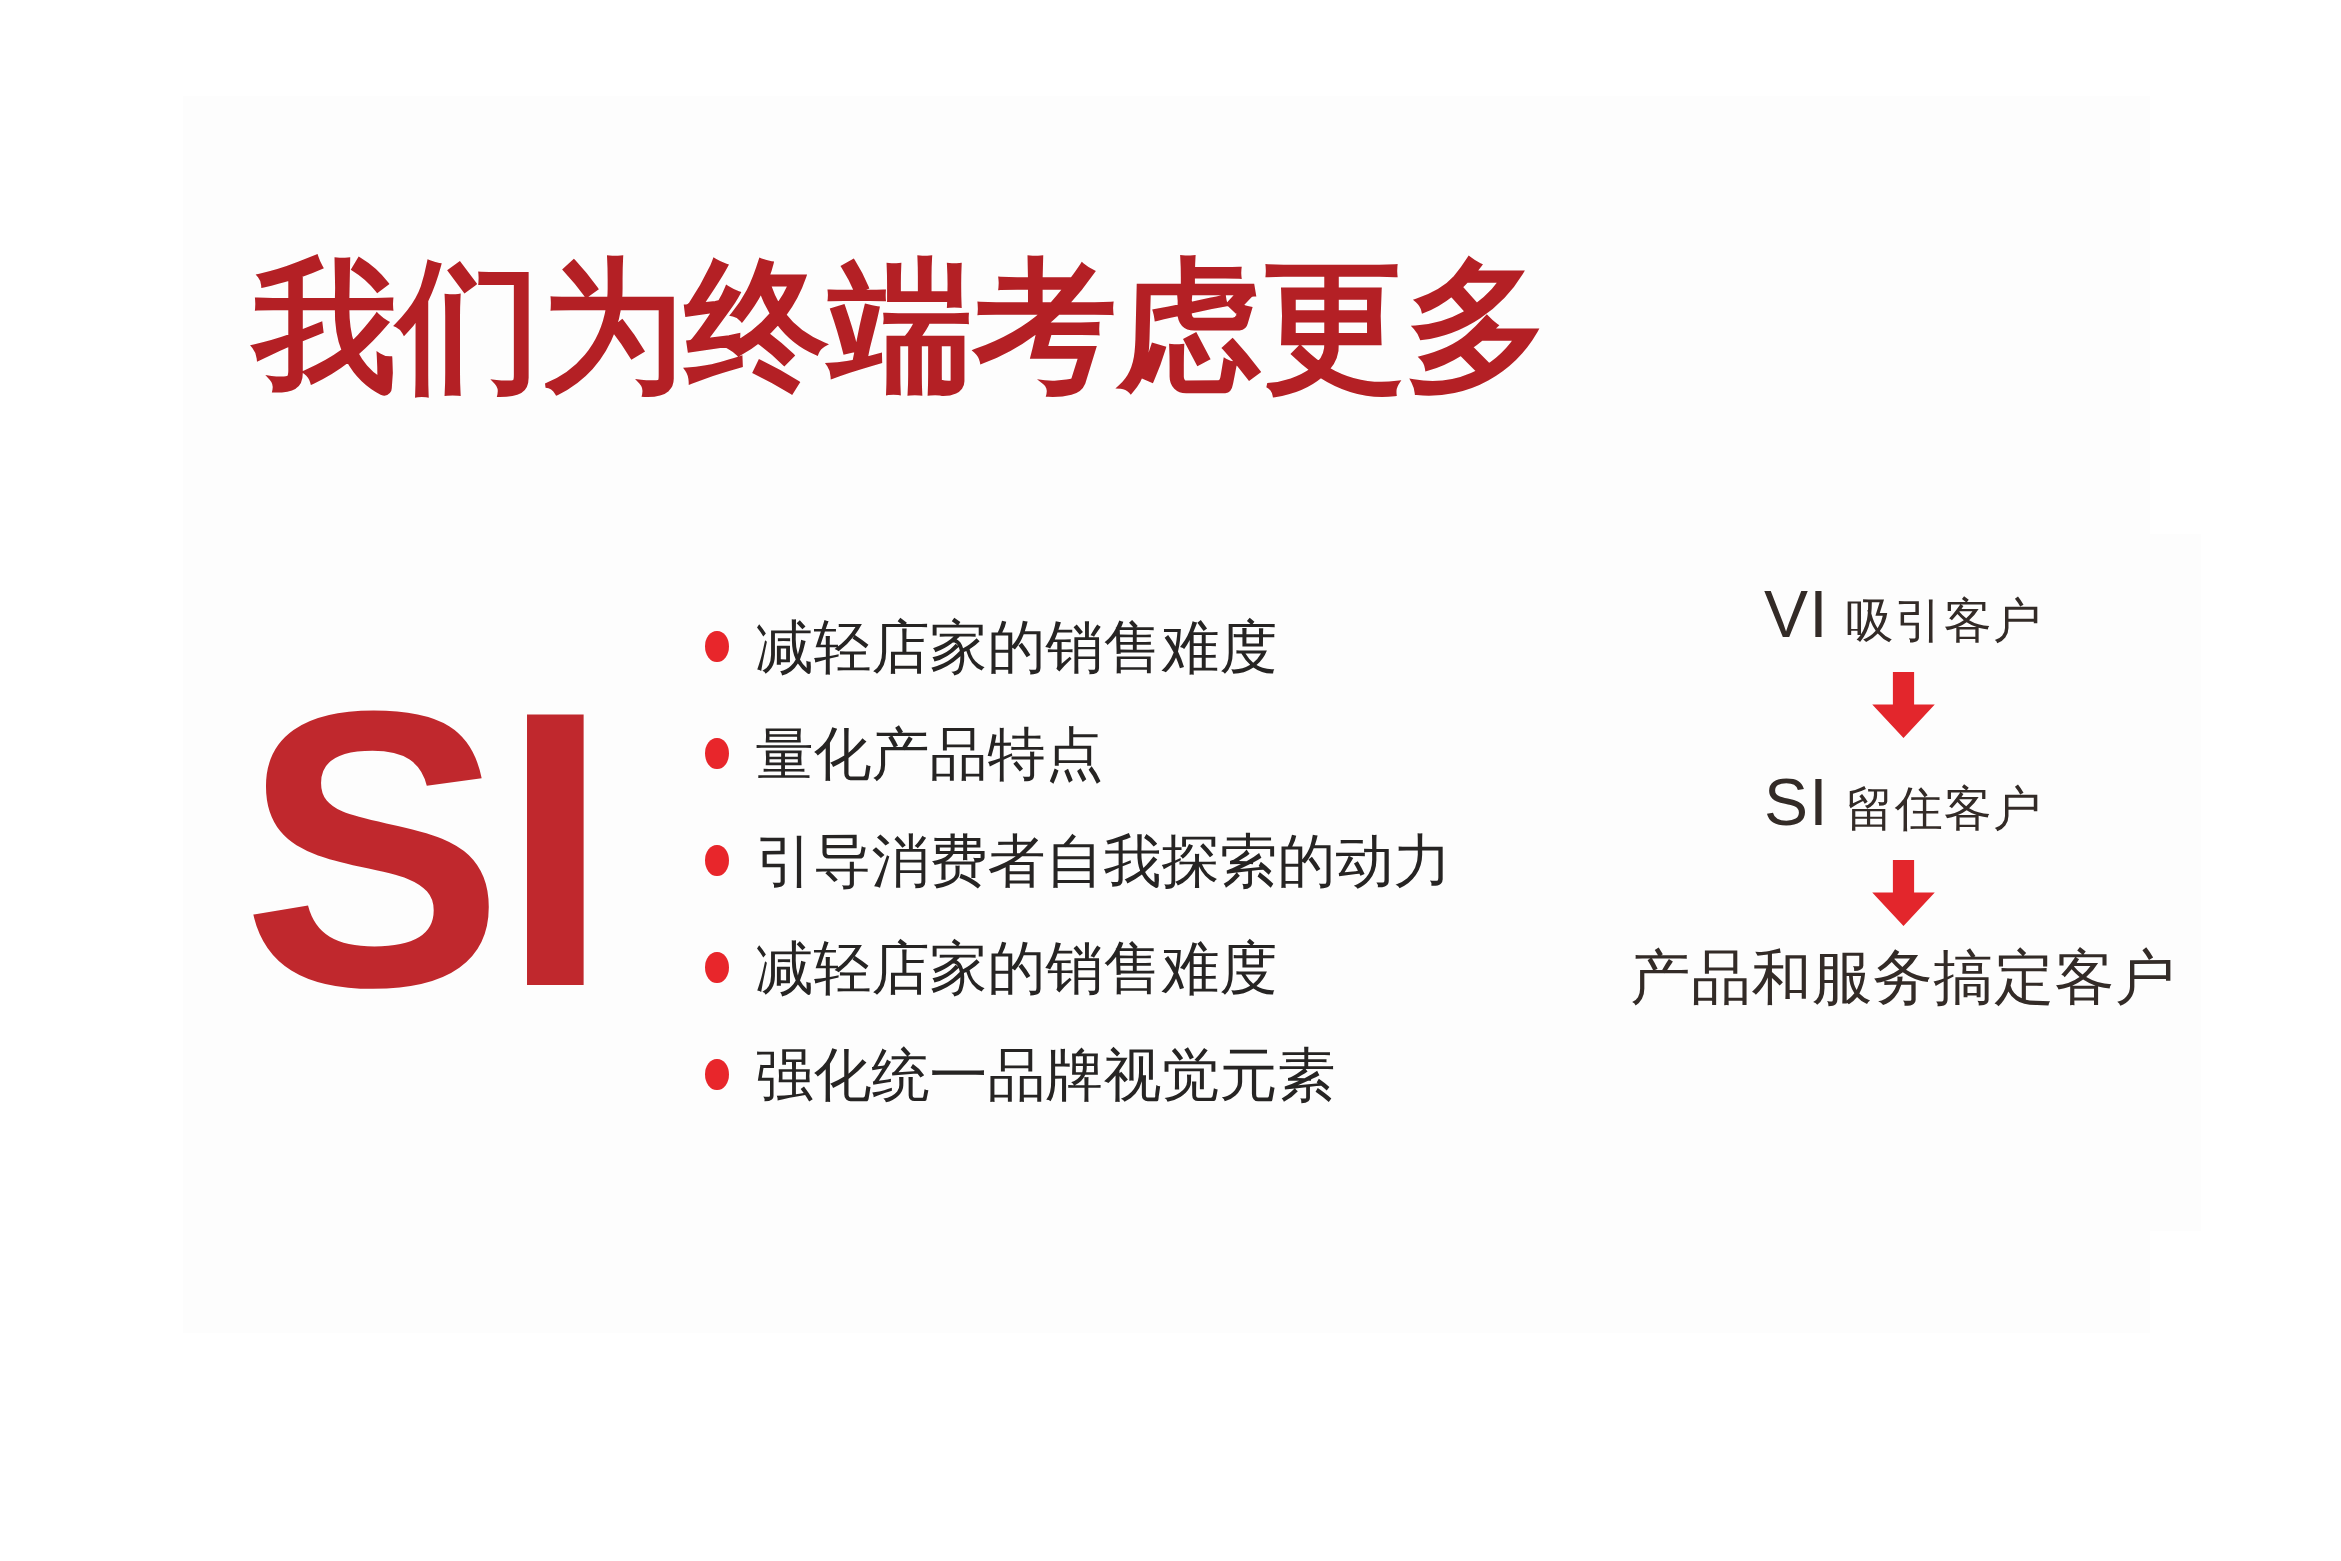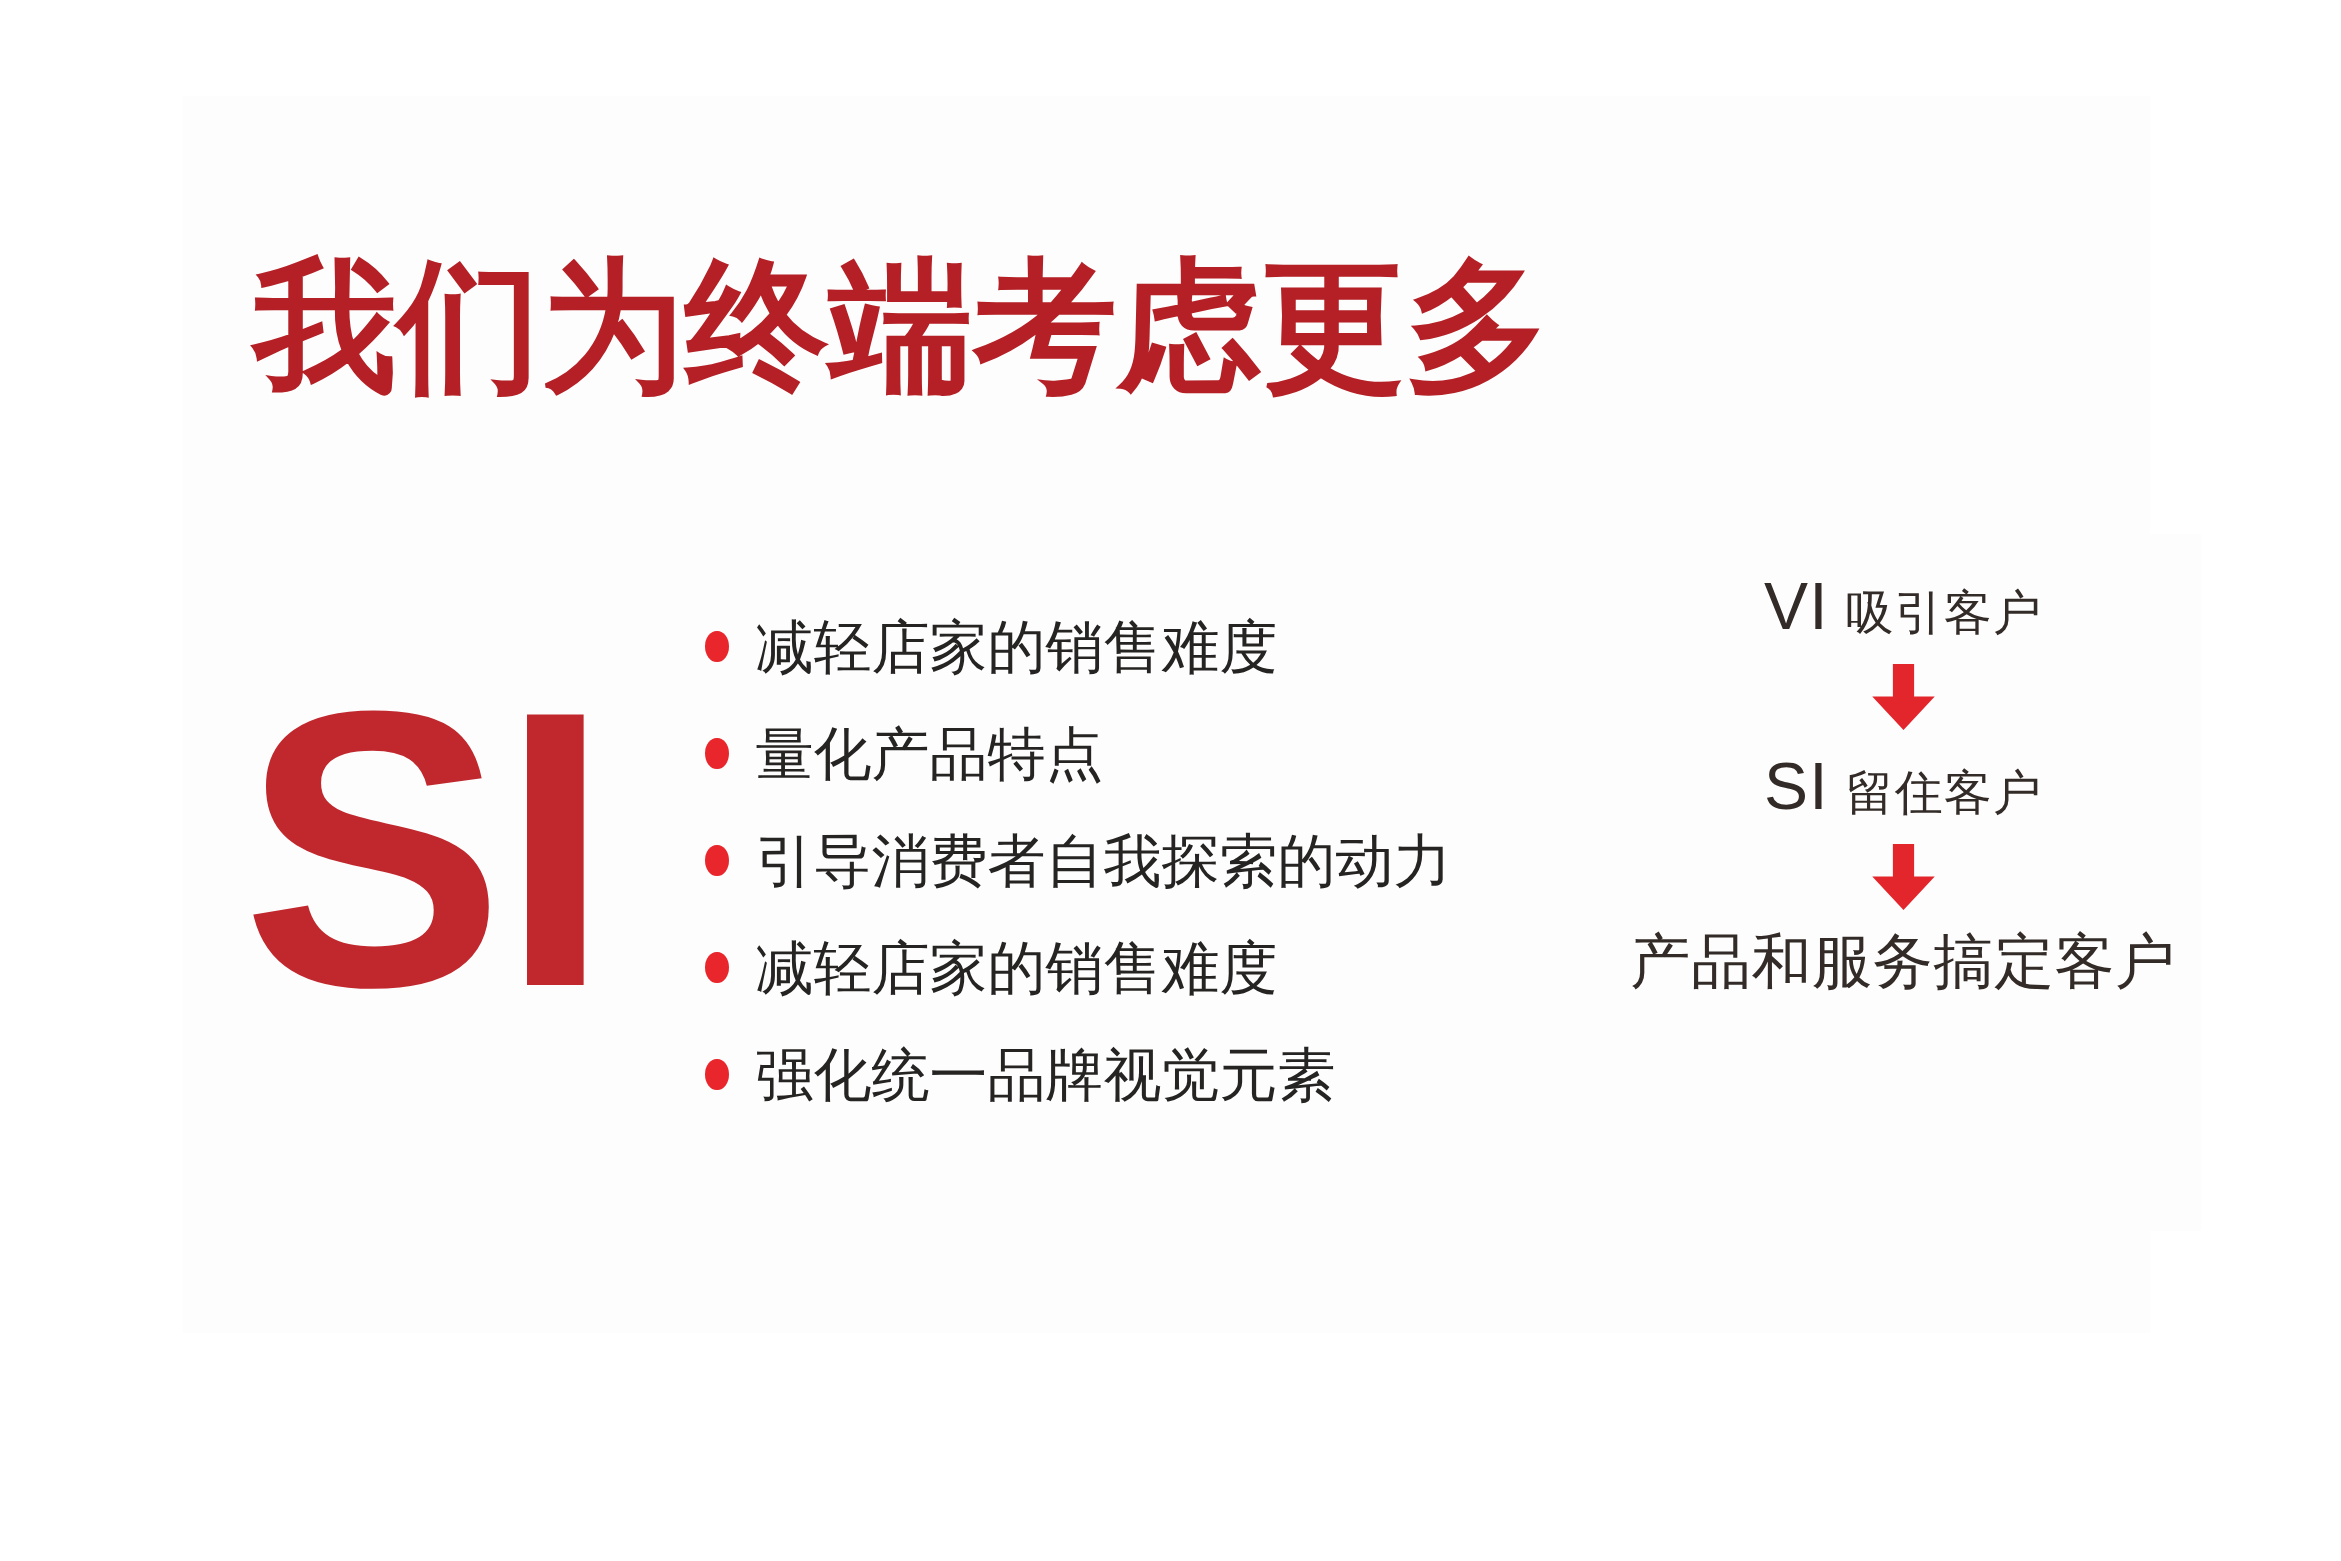--- a/index.html
+++ b/index.html
@@ -108,20 +108,21 @@
     justify-content: center;
     white-space: nowrap;
     color: #332b27;
   }
   .flow-abbr {
     font-size: 66px;
     line-height: 1;
     font-weight: 400;
     letter-spacing: 1.1px;
     margin-right: 17px;
+    margin-top: 8px;
   }
   .flow-label {
     font-size: 48px;
     line-height: 1;
     font-weight: 400;
     letter-spacing: 1.1px;
   }
   .flow-step.final .flow-label {
     font-size: 60px;
     letter-spacing: 0.6px;

